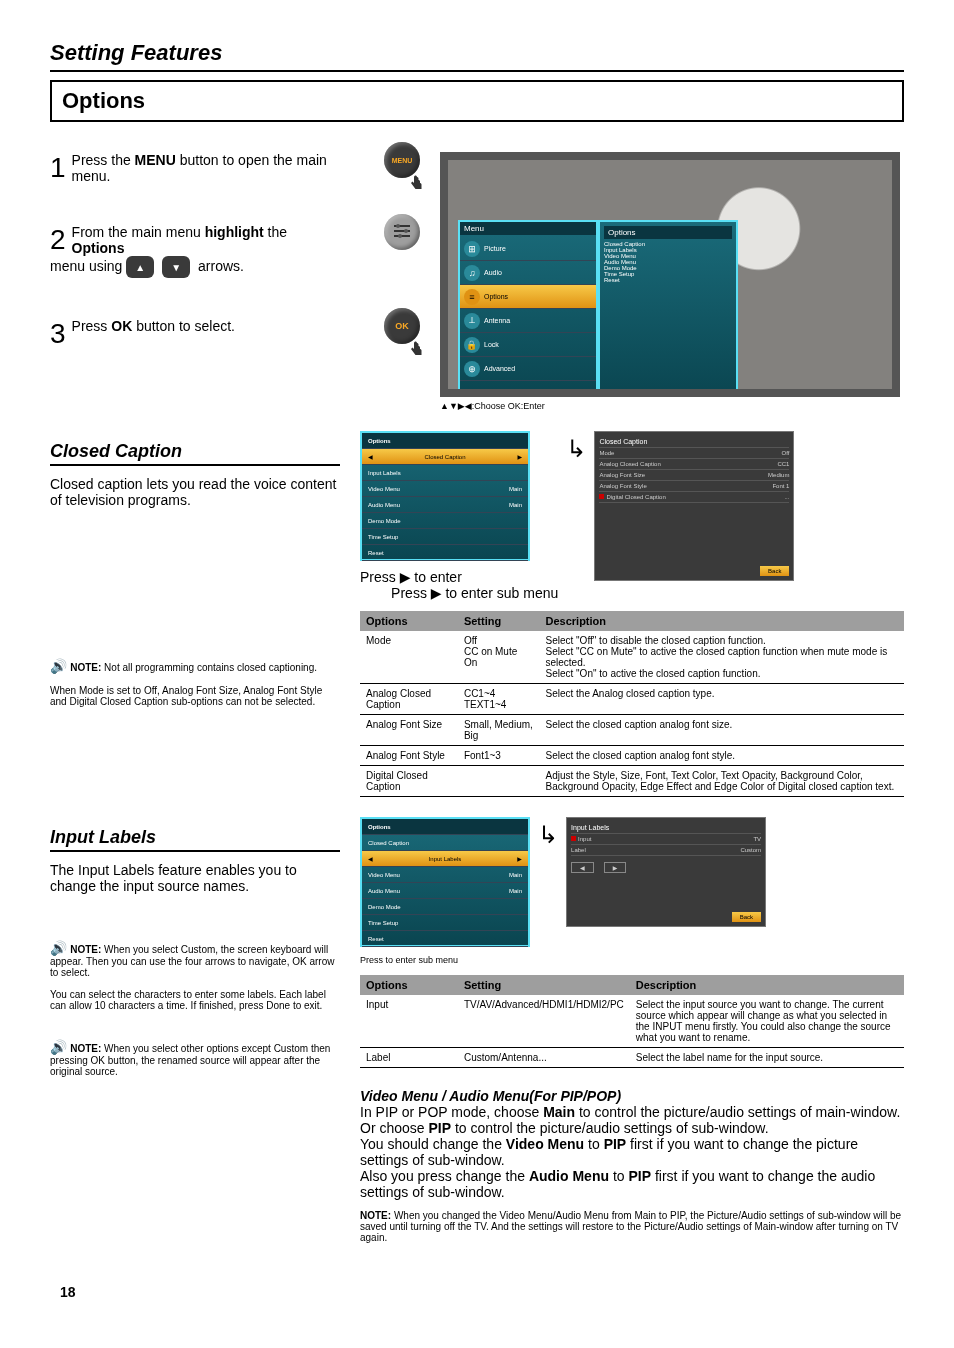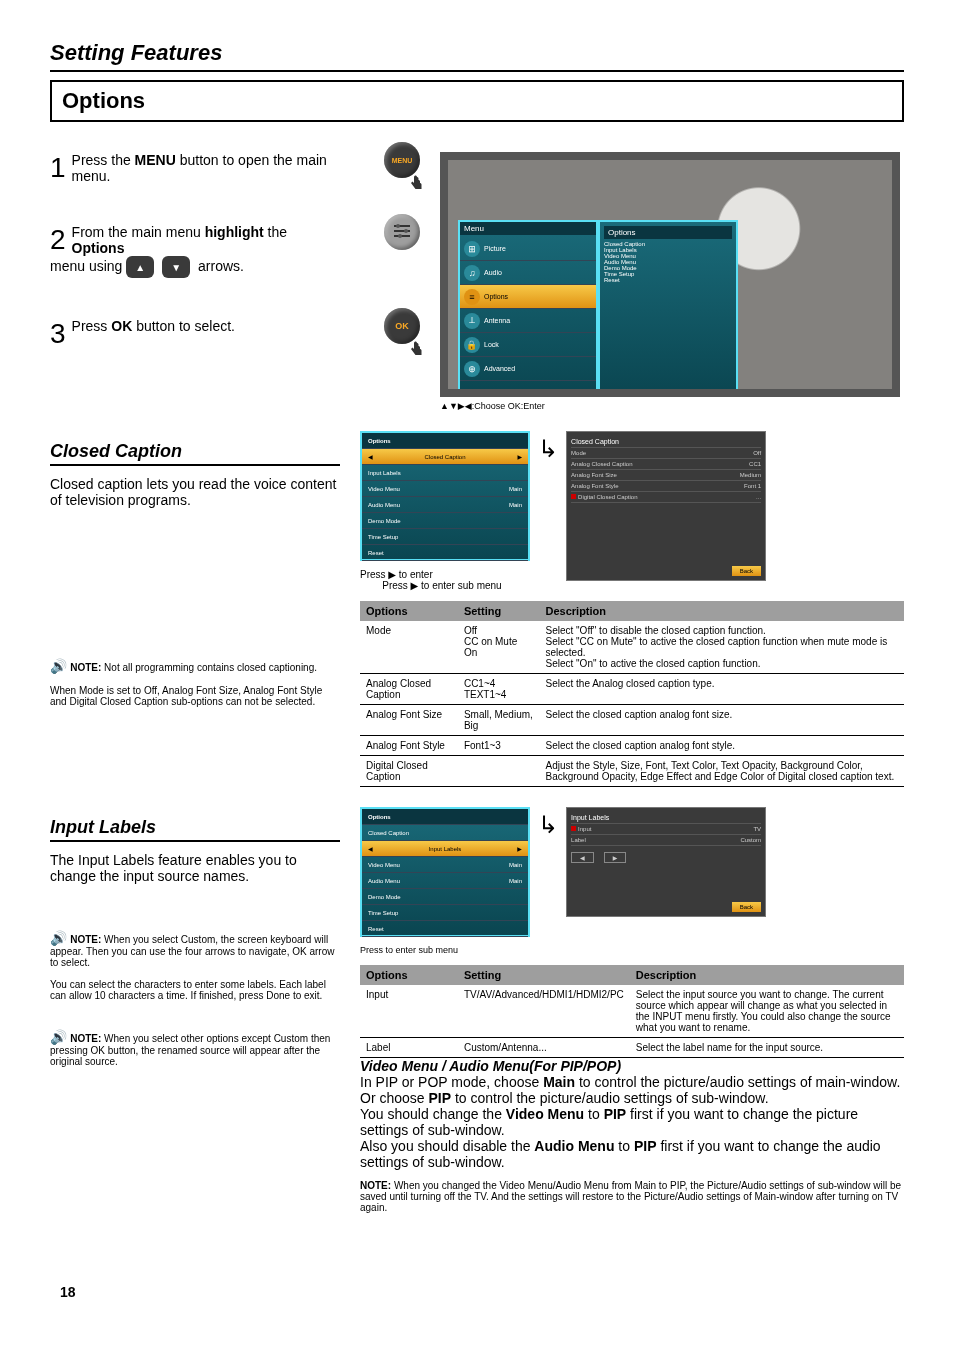--- a/index.html
+++ b/index.html
@@ -394,21 +394,21 @@
           <div class="sub-panel-row">
               <span>Demo Mode</span>
             </div>
           <div class="sub-panel-row">
               <span>Time Setup</span>
             </div>
           <div class="sub-panel-row">
               <span>Reset</span>
             </div>
         </div>
-        <div style="font-size:10px; margin-top:8px">
+        <div style="font-size:14px; margin-top:8px">
           Press ▶ to enter<br>
           &nbsp;&nbsp;&nbsp;&nbsp;&nbsp;&nbsp;&nbsp;&nbsp;Press ▶ to enter sub menu
         </div>
       </div>
       <span class="curve-arrow">↳</span>
       <div class="dark-panel">
         <div class="dp-title">Closed Caption</div>
         <div class="dp-row">
             <span>Mode</span>
             <span>Off</span>
@@ -557,33 +557,33 @@
         <td>Select the input source you want to change. The current source which appear will change as what you selected in the INPUT menu firstly. You could also change the source what you want to rename.</td>
       </tr>
       <tr>
         <td>Label</td>
         <td>Custom/Antenna...</td>
         <td>Select the label name for the input source.</td>
       </tr>
     </tbody>
       </table>
 
-    <div style="">
+    <div style="margin-top:20px">
       <div style="font-style:italic; font-weight:bold; font-size:14px">Video Menu / Audio Menu(For PIP/POP)</div>
       <p class="step-text">
         <span>In PIP or POP mode, choose </span><span class="step-bold">Main</span><span> to control the picture/audio settings of main-window.</span>
       </p>
       <p class="step-text">
         <span>Or choose </span><span class="step-bold">PIP</span><span> to control the picture/audio settings of sub-window.</span>
       </p>
       <p class="step-text">
         <span>You should change the </span><span class="step-bold">Video Menu</span><span> to </span><span class="step-bold">PIP</span><span> first if you want to change the picture settings of sub-window.</span>
       </p>
       <p class="step-text">
-        <span>Also you should disable the </span><span class="step-bold">Audio Menu</span><span> to </span><span class="step-bold">PIP</span><span> first if you want to change the audio settings of sub-window.</span>
+        <span>Also you press change the </span><span class="step-bold">Audio Menu</span><span> to </span><span class="step-bold">PIP</span><span> first if you want to change the audio settings of sub-window.</span>
       </p>
       <p class="note-block" style="margin-top:10px">
         <span class="step-bold">NOTE:</span>
         <span>When you changed the Video Menu/Audio Menu from Main to PIP, the Picture/Audio settings of sub-window will be saved until turning off the TV. And the settings will restore to the Picture/Audio settings of Main-window after turning on TV again.</span>
       </p>
     </div>
   </div>
 </div>
 
 <div class="page-num">18</div>

